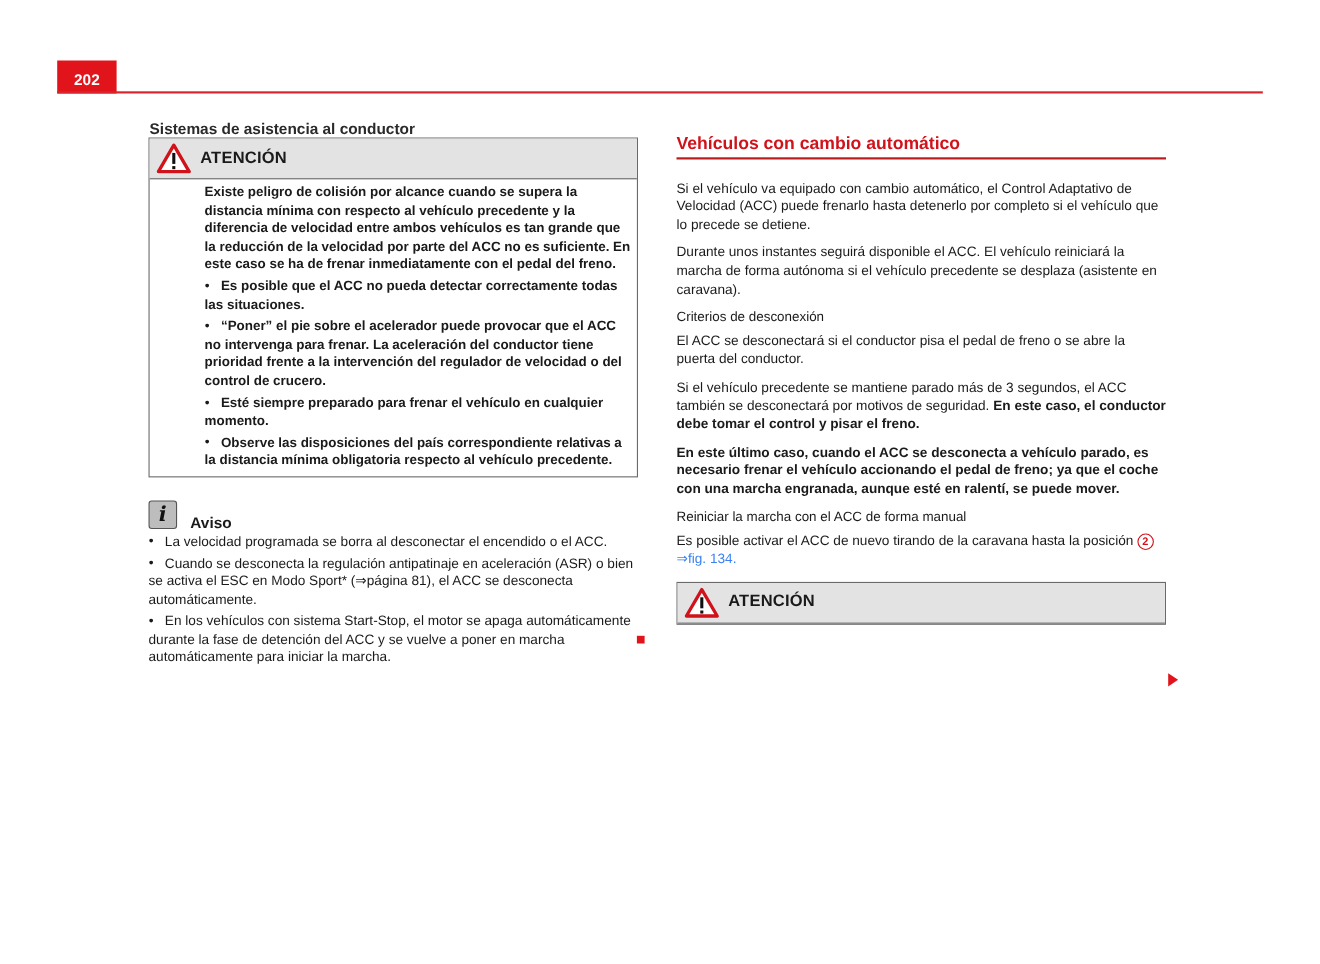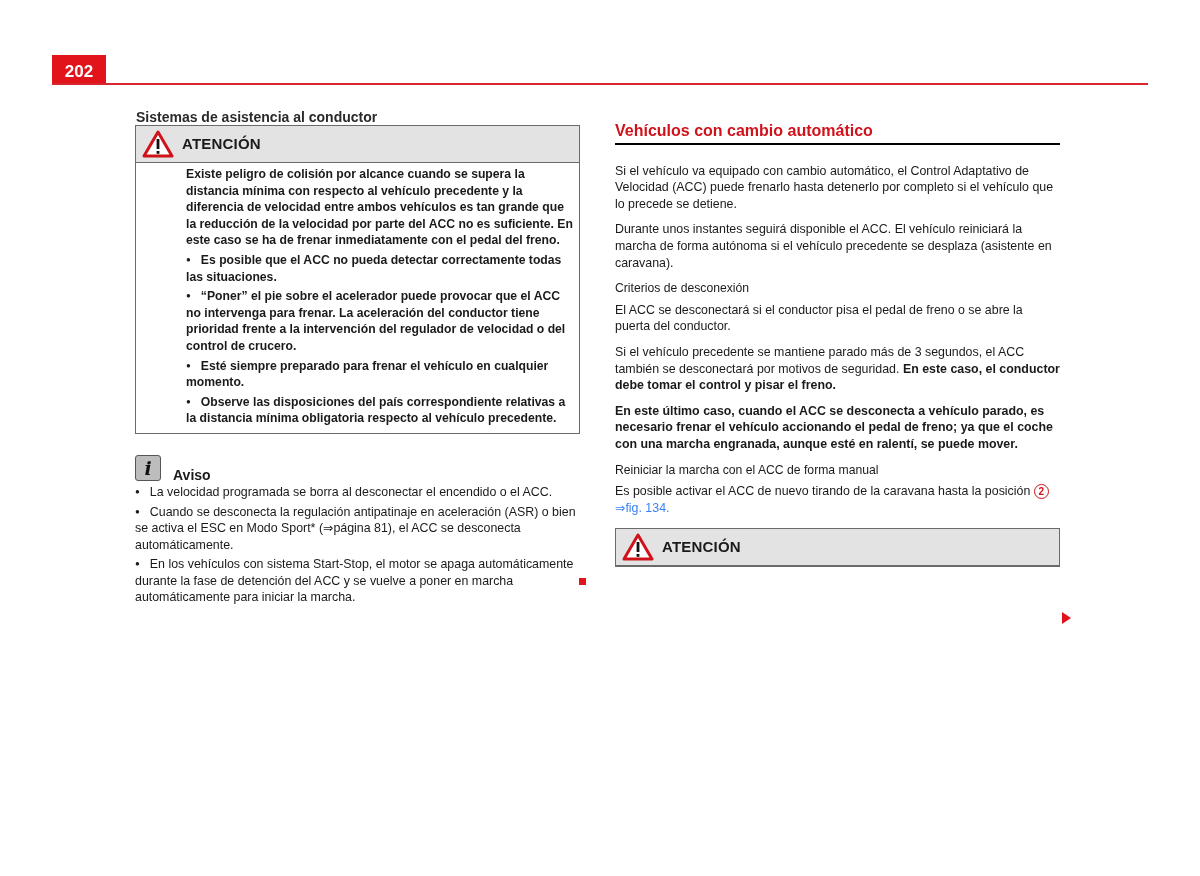--- a/index.html
+++ b/index.html
@@ -1,20 +1,20 @@
 <!DOCTYPE html>
 <html><head>
   <meta charset="utf-8">
   <style>
     html, body { margin: 0; padding: 0; background: #ffffff; }
     body { width: 1200px; height: 876px; position: relative; overflow: hidden;
            font-family: "Liberation Sans", "DejaVu Sans", sans-serif; color: #1a1a1a; }
 
     .header-num-box { position: absolute; left: 52px; top: 55px; width: 54px; height: 30px;
-           background: #e1141c; color: #fff; font-weight: bold; font-size: 17px;
+           background: #e1141c; color: #fff; font-weight: bold; font-size: 14px;
            display: flex; align-items: center; justify-content: center; padding-top: 3px; box-sizing: border-box; }
     .header-title { position: absolute; left: 136px; top: 63px; font-size: 14px; font-weight: bold; color: #2a2a2a; margin-top: 46px; }
     .header-rule { position: absolute; left: 52px; top: 83px; width: 1096px; height: 2px; background: #d92530; }
 
     .col { position: absolute; font-size: 12.4px; line-height: 16.6px; }
     .col-left { left: 135px; top: 125px; width: 445px; }
     .col-right { left: 615px; top: 123px; width: 445px; }
 
     .warn-box { border: 1.5px solid #6a6a6a; background: #fff; }
     .warn-head { background: #e3e3e3; border-bottom: 1.5px solid #6a6a6a; height: 36px;
@@ -27,21 +27,21 @@
 
     .note-head { display: flex; align-items: flex-end; margin-top: 17px; height: 30px; }
     .note-icon { width: 24px; height: 24px; border: 1.5px solid #555; border-radius: 3px; background: #bdbdbd;
                  display: flex; align-items: center; justify-content: center; font-family: "DejaVu Serif", serif;
                  font-weight: bold; font-style: italic; font-size: 19px; color: #111; margin-right: 12px; }
     .note-title { font-weight: bold; font-size: 14px; margin-bottom: -3px; }
     .note-body p { margin: 3px 0 3px 0; }
     .end-square { position: absolute; left: 579px; top: 578px; width: 7px; height: 7px; background: #e1141c; }
 
     .section-title { color: #d0121b; font-weight: bold; font-size: 16px; padding-bottom: 3px;
-                     border-bottom: 2px solid #000000; margin-bottom: 18px; }
+                     border-bottom: 2px solid #b91c1c; margin-bottom: 18px; }
     .col-right p { margin: 0 0 9px 0; }
     .subhead { font-weight: normal; font-size: 12.2px; margin: 0 0 5px 0 !important; }
     .bold { font-weight: bold; }
     .ref { color: #3b82f6; }
     .circle-num { display: inline-block; width: 13px; height: 13px; border: 1.5px solid #d0121b; border-radius: 50%;
                   color: #d0121b; font-size: 10px; line-height: 13px; text-align: center; font-weight: bold; }
     .next-arrow { position: absolute; left: 1062px; top: 612px; width: 0; height: 0;
                   border-top: 6px solid transparent; border-bottom: 6px solid transparent; border-left: 9px solid #e1141c; }
   </style>
 </head>

